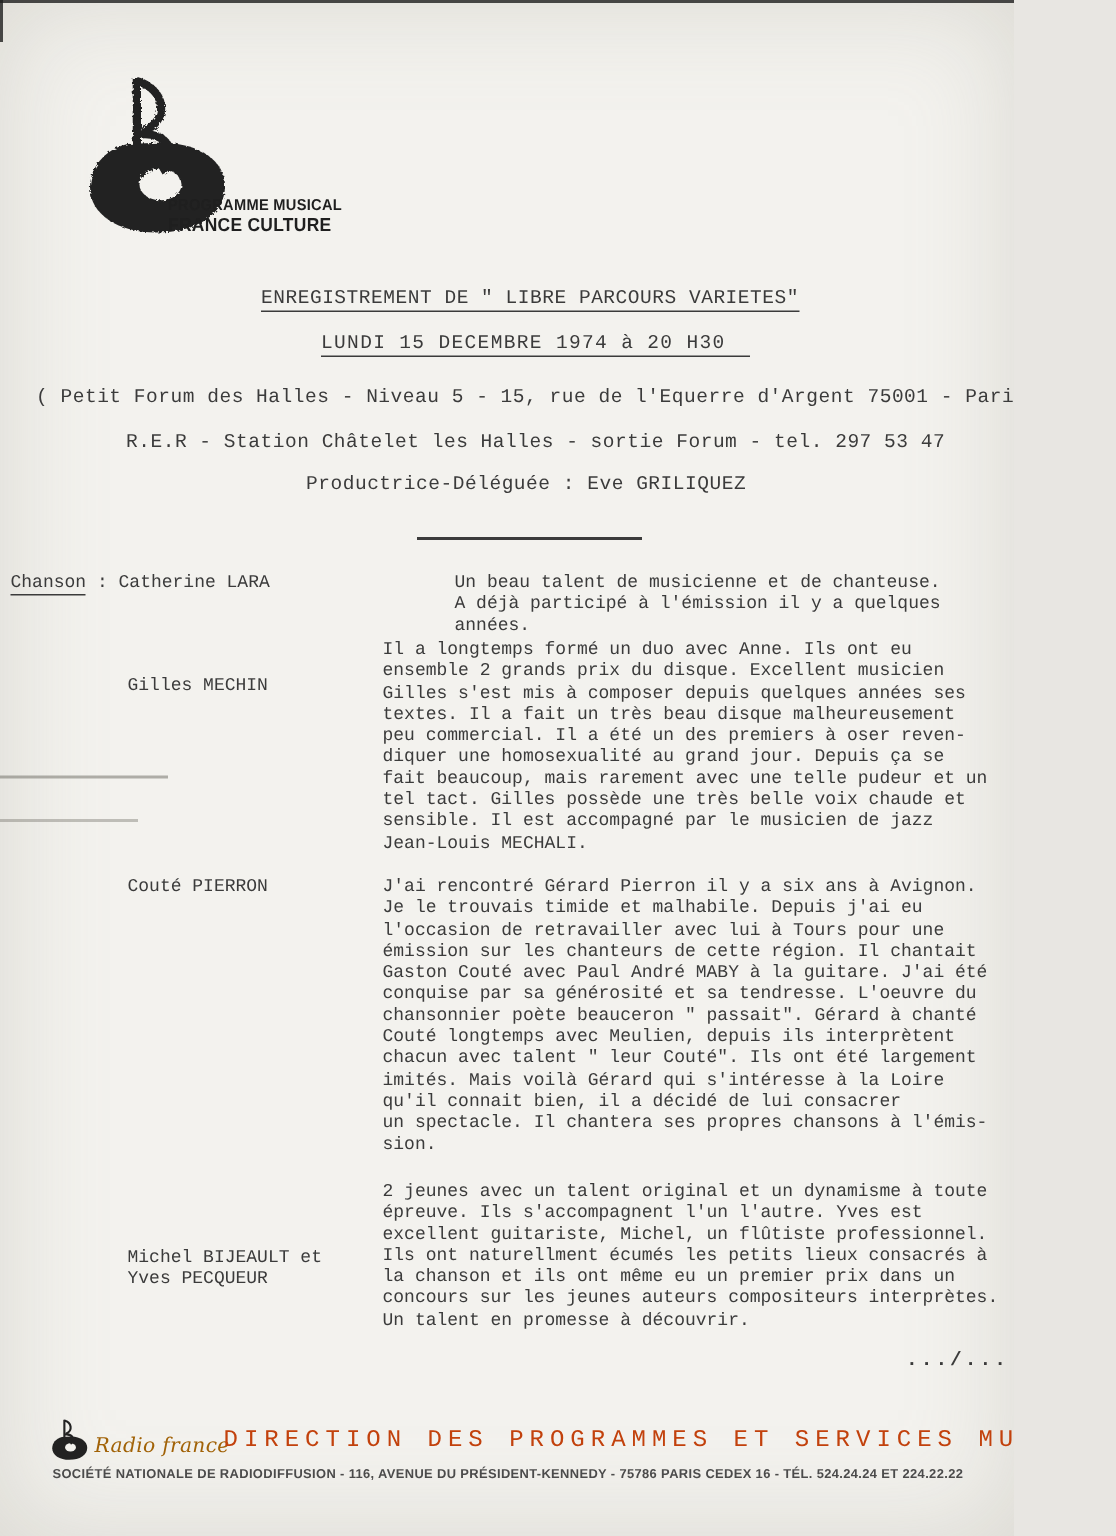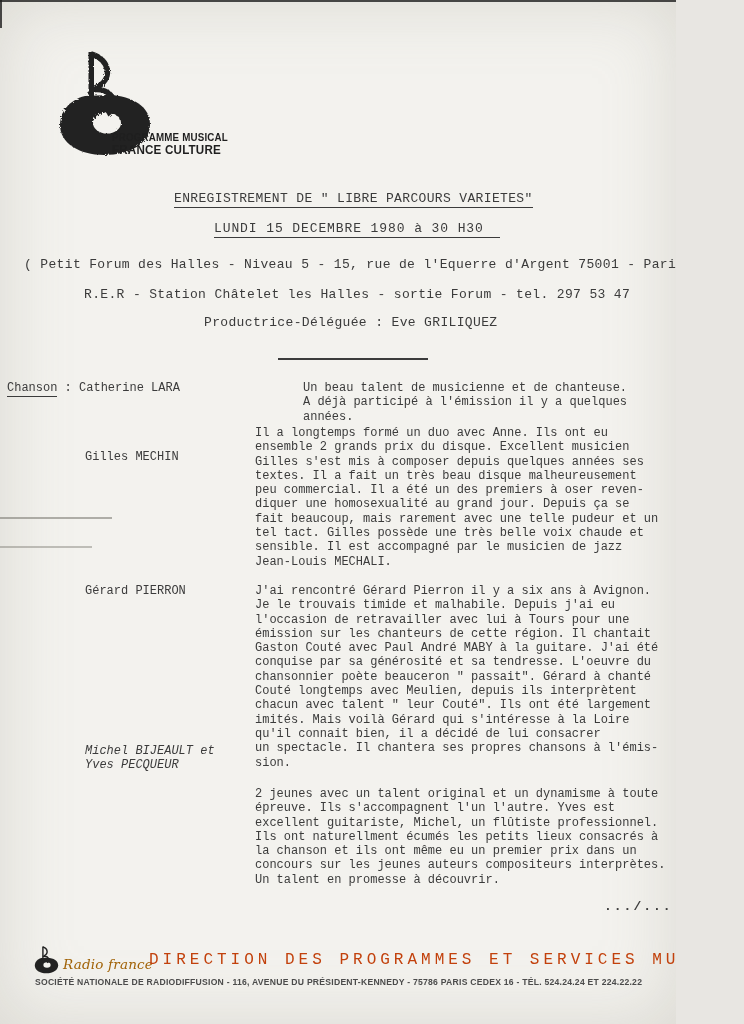--- a/index.html
+++ b/index.html
@@ -80,21 +80,21 @@
     <div class="logo-text">
       <div class="l1">PROGRAMME MUSICAL</div>
       <div class="l2">FRANCE CULTURE</div>
     </div>
   </div>
 
   <div class="abs tw" style="left:174px;top:191px;">
     <span class="u">ENREGISTREMENT DE " LIBRE PARCOURS VARIETES"</span>
   </div>
   <div class="abs tw" style="left:214px;top:221px;letter-spacing:.9px;">
-    <span class="u u-ext">LUNDI 15 DECEMBRE 1980 à 30 H30</span>
+    <span class="u u-ext">LUNDI 15 DECEMBRE 1974 à 20 H30</span>
   </div>
   <div class="abs tw" style="left:24px;top:257px;">( Petit Forum des Halles - Niveau 5 - 15, rue de l'Equerre d'Argent 75001 - Paris)</div>
   <div class="abs tw" style="left:84px;top:287px;">R.E.R - Station Châtelet les Halles - sortie Forum - tel. 297 53 47</div>
   <div class="abs tw" style="left:204px;top:315px;">Productrice-Déléguée : Eve GRILIQUEZ</div>
 
   <div class="hr-divider"></div>
 
   <div class="section-line body-text" style="top:381px;text-align:right;">
     <span class="u">Chanson</span><span> : </span><span>Catherine LARA</span>
   </div>
@@ -106,36 +106,36 @@
 ensemble 2 grands prix du disque. Excellent musicien
 Gilles s'est mis à composer depuis quelques années ses
 textes. Il a fait un très beau disque malheureusement
 peu commercial. Il a été un des premiers à oser reven-
 diquer une homosexualité au grand jour. Depuis ça se
 fait beaucoup, mais rarement avec une telle pudeur et un
 tel tact. Gilles possède une très belle voix chaude et
 sensible. Il est accompagné par le musicien de jazz
 Jean-Louis MECHALI.</div>
 
-  <div class="name-col body-text" style="top:584px;">Gérard PIERRON</div>
+  <div class="name-col body-text" style="top:584px;">Couté PIERRON</div>
   <div class="desc-col body-text" style="top:584px;">J'ai rencontré Gérard Pierron il y a six ans à Avignon.
 Je le trouvais timide et malhabile. Depuis j'ai eu
 l'occasion de retravailler avec lui à Tours pour une
 émission sur les chanteurs de cette région. Il chantait
 Gaston Couté avec Paul André MABY à la guitare. J'ai été
 conquise par sa générosité et sa tendresse. L'oeuvre du
 chansonnier poète beauceron " passait". Gérard à chanté
 Couté longtemps avec Meulien, depuis ils interprètent
 chacun avec talent " leur Couté". Ils ont été largement
 imités. Mais voilà Gérard qui s'intéresse à la Loire
 qu'il connait bien, il a décidé de lui consacrer
 un spectacle. Il chantera ses propres chansons à l'émis-
 sion.</div>
 
-  <div class="name-col body-text" style="top:744px;font-style:italic;">Michel BIJEAULT et
+  <div class="name-col body-text" style="top:831px;">Michel BIJEAULT et
 Yves PECQUEUR</div>
   <div class="desc-col body-text" style="top:787px;">2 jeunes avec un talent original et un dynamisme à toute
 épreuve. Ils s'accompagnent l'un l'autre. Yves est
 excellent guitariste, Michel, un flûtiste professionnel.
 Ils ont naturellment écumés les petits lieux consacrés à
 la chanson et ils ont même eu un premier prix dans un
 concours sur les jeunes auteurs compositeurs interprètes.
 Un talent en promesse à découvrir.</div>
 
   <div class="cont-mark">.../...</div>

